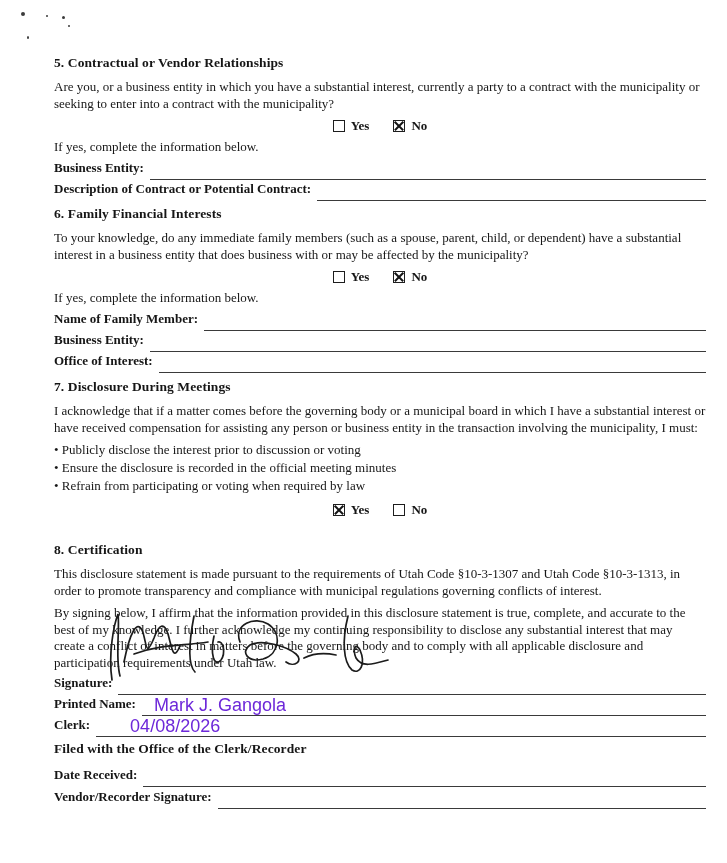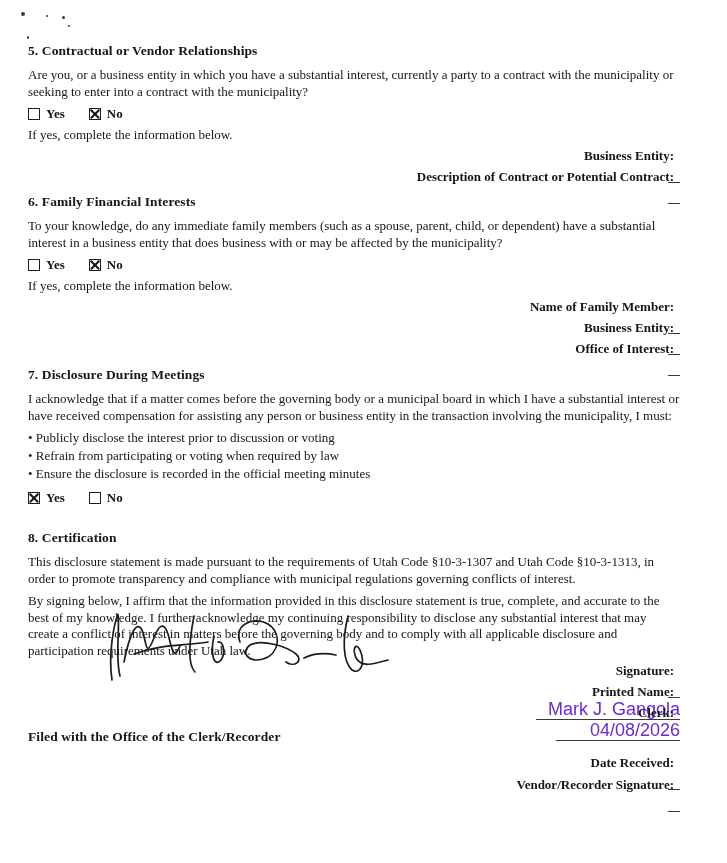--- a/index.html
+++ b/index.html
@@ -1,40 +1,40 @@
 <!DOCTYPE html>
 <html><head>
 <meta charset="utf-8">
 <style>
   html,body{margin:0;padding:0;}
   body{
     width:727px;height:863px;position:relative;background:#ffffff;
     font-family:"Liberation Serif","DejaVu Serif",serif;
     color:#161616;overflow:hidden;
   }
-  .sec{position:absolute;left:28px;width:652px;}
+  .sec{position:absolute;left:54px;width:652px;margin-top:12px;}
   .h{font-size:13.5px;font-weight:bold;line-height:16px;margin:0 0 8px 0;letter-spacing:.1px;}
   .p{font-size:13px;line-height:16.5px;margin:0 0 6px 0;}
   .q{margin-bottom:6px;}
   .ifyes{margin:0 0 4px 0;}
   .bullets{margin:0 0 7px 0;}
   .bullet{font-size:13px;line-height:18px;}
-  .cbrow{height:15px;margin:0 0 6px 0;font-size:13px;font-weight:bold;display:flex;align-items:center;}
+  .cbrow{height:15px;margin:0 0 6px 0;font-size:13px;font-weight:bold;display:flex;align-items:center;justify-content:center;}
   .cb{
     display:inline-block;width:10px;height:10px;border:1.6px solid #1d1d1d;
     position:relative;margin-right:6px;flex:0 0 auto;background:#fff;
   }
   .cb[data-checked="true"]::before,
   .cb[data-checked="true"]::after{
     content:"";position:absolute;left:-1px;right:-1px;top:4.2px;height:1.7px;background:#141414;
   }
   .cb[data-checked="true"]::before{transform:rotate(45deg);}
   .cb[data-checked="true"]::after{transform:rotate(-45deg);}
   .cblabel-first{margin-right:24px;}
-  .field{display:flex;align-items:flex-end;height:20px;margin-bottom:1px;flex-direction:column;}
+  .field{display:flex;align-items:flex-start;height:20px;margin-bottom:1px;}
   .flabel{font-size:13px;font-weight:bold;white-space:nowrap;padding-right:6px;line-height:16px;}
   .fline{flex:1;border-bottom:1.6px solid #3a3a3a;height:19px;min-width:0;}
   .fvalue{
     font-family:"Liberation Sans","DejaVu Sans",sans-serif;
     font-size:18px;line-height:19px;color:#6d28d9;white-space:nowrap;
     display:inline-block;padding-left:12px;
   }
   .fvalue.indent{padding-left:34px;}
   .speck{position:absolute;background:#3b3b3b;border-radius:50%;}
   #signature-svg{position:absolute;left:90px;top:600px;pointer-events:none;}
@@ -90,22 +90,22 @@
     <span class="flabel">Office of Interest:</span>
     <span class="fline"><span class="fvalue"></span></span>
   </div>
 </div>
 
 <div class="sec" style="top:367px;">
   <div class="h">7. Disclosure During Meetings</div>
   <div class="p" style="margin-bottom:5px;">I acknowledge that if a matter comes before the governing body or a municipal board in which I have a substantial interest or have received compensation for assisting any person or business entity in the transaction involving the municipality, I must:</div>
   <div class="bullets">
     <div class="bullet">• Publicly disclose the interest prior to discussion or voting</div>
+    <div class="bullet">• Ensure the disclosure is recorded in the official meeting minutes</div>
     <div class="bullet">• Refrain from participating or voting when required by law</div>
-    <div class="bullet">• Ensure the disclosure is recorded in the official meeting minutes</div>
   </div>
   <div class="cbrow">
     <span class="cb" data-checked="true"></span>
     <span class="cblabel-first">Yes</span>
     <span class="cb" data-checked="false"></span>
     <span>No</span>
   </div>
 </div>
 
 <div class="sec" style="top:530px;">

